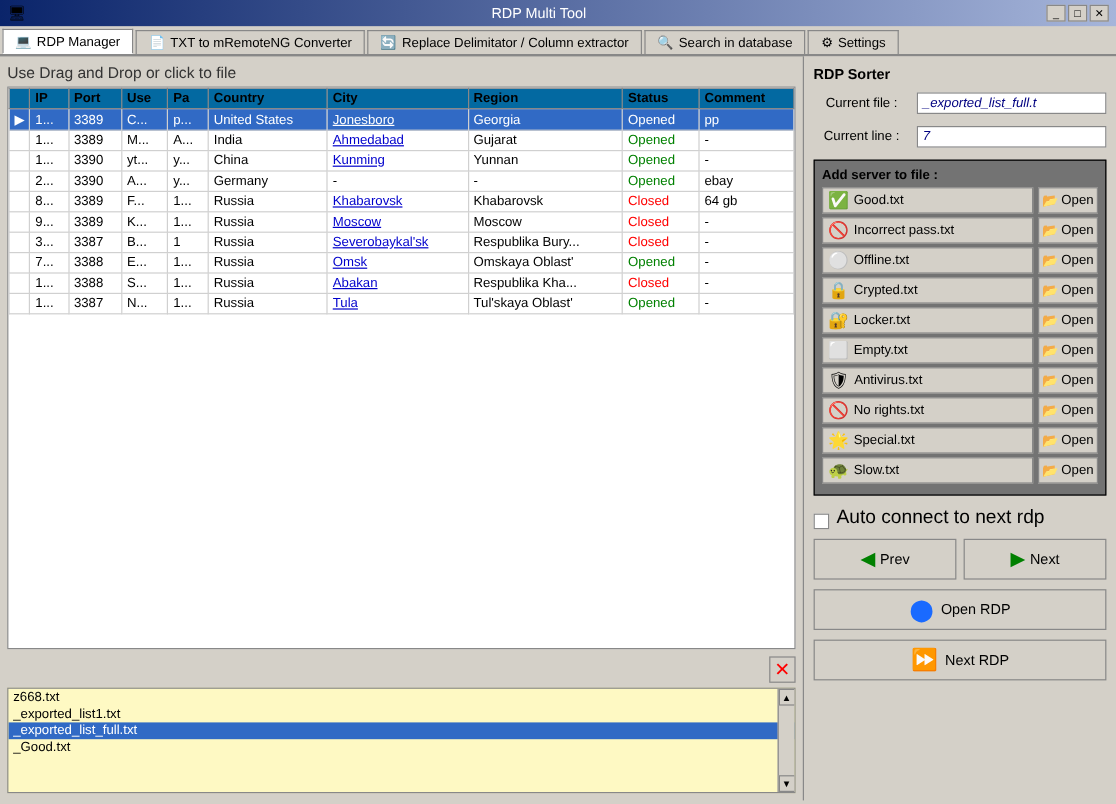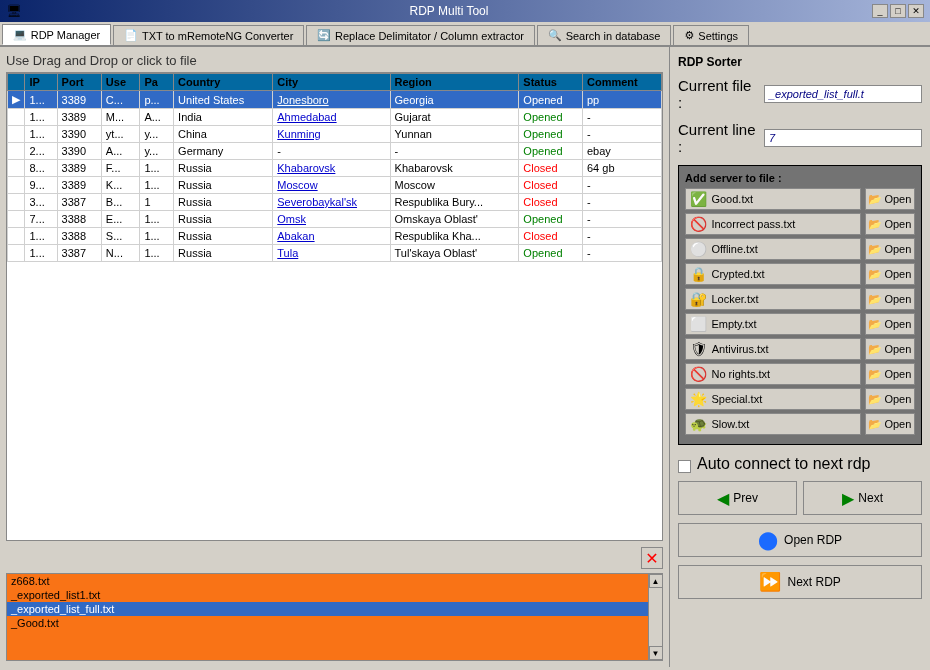--- a/index.html
+++ b/index.html
@@ -37,42 +37,42 @@
     .clear-btn { margin-top: 4px; align-self: flex-end; width: 22px; height: 22px; background: #d4d0c8; border: 1px solid #888; cursor: pointer; display: flex; align-items: center; justify-content: center; }
     .file-list { list-style: none; }
     .file-list li { padding: 1px 4px; cursor: pointer; font-size: 11px; }
     .file-list li.selected { background: #316ac5; color: white; }
 
     
     .right-panel { width: 260px; background: #d4d0c8; padding: 8px; display: flex; flex-direction: column; gap: 6px; }
     .rdp-sorter-title { font-weight: bold; font-size: 12px; margin-bottom: 2px; }
 
     .field-row { display: flex; align-items: center; gap: 6px; margin-bottom: 4px; }
-    .field-label { font-size: 15px; width: 80px; text-align: left; }
+    .field-label { font-size: 11px; width: 80px; text-align: center; }
     .field-value { flex: 1; background: #ffffff; border: 1px solid #888; padding: 2px 4px; font-size: 11px; color: #000080; font-style: italic; }
 
     .add-server-box { border: 1px solid #000000; padding: 6px; background: #737373; }
     .add-server-title { font-size: 11px; font-weight: bold; margin-bottom: 4px; }
     .server-row { display: flex; align-items: center; gap: 4px; margin-bottom: 3px; }
     .server-btn { flex: 1; height: 22px; background: #d4d0c8; border: 1px solid #888; cursor: pointer; display: flex; align-items: center; gap: 4px; padding: 0 4px; font-size: 11px; text-align: left; }
     .open-btn { width: 50px; height: 22px; background: #d4d0c8; border: 1px solid #888; cursor: pointer; display: flex; align-items: center; gap: 2px; font-size: 11px; justify-content: center; }
 
     .auto-connect { display: flex; align-items: flex-end; gap: 6px; font-size: 16px; margin-top: 4px; }
     .checkbox { width: 13px; height: 13px; border: 1px solid #888; background: white; display: inline-flex; align-items: center; justify-content: center; }
 
     .nav-row { display: flex; gap: 6px; margin-top: 2px; }
     .nav-btn { flex: 1; height: 34px; background: #d4d0c8; border: 1px solid #888; cursor: pointer; display: flex; align-items: center; justify-content: center; gap: 4px; font-size: 12px; }
 
     .action-btn { width: 100%; height: 34px; background: #d4d0c8; border: 1px solid #888; cursor: pointer; display: flex; align-items: center; justify-content: center; gap: 6px; font-size: 12px; margin-top: 2px; }
 
     .status-open { color: green; }
     .status-closed { color: red; }
 
     
-    .file-list-wrapper { position: relative; height: 88px; overflow: hidden; border: 1px solid #888; background: #f97316; margin-top: 4px; }
+    .file-list-wrapper { position: relative; height: 88px; overflow: hidden; border: 1px solid #888; background: #fef9c3; margin-top: 4px; }
     .file-list-inner { height: 100%; overflow-y: scroll; padding-right: 0; }
     .scroll-arrows { position: absolute; right: 0; top: 0; width: 14px; height: 100%; background: #d4d0c8; border-left: 1px solid #888; display: flex; flex-direction: column; align-items: center; justify-content: space-between; }
     .scroll-arrow-btn { width: 14px; height: 14px; background: #d4d0c8; border: 1px solid #888; cursor: pointer; display: flex; align-items: center; justify-content: center; font-size: 8px; }
   </style>
 </head>
 <body>
 
 <div class="window-chrome">
   <div style="width:16px;height:16px;margin-right:4px;display:flex;align-items:center;justify-content:center;font-size:12px;">🖥</div>
   <span class="window-title">RDP Multi Tool</span>

